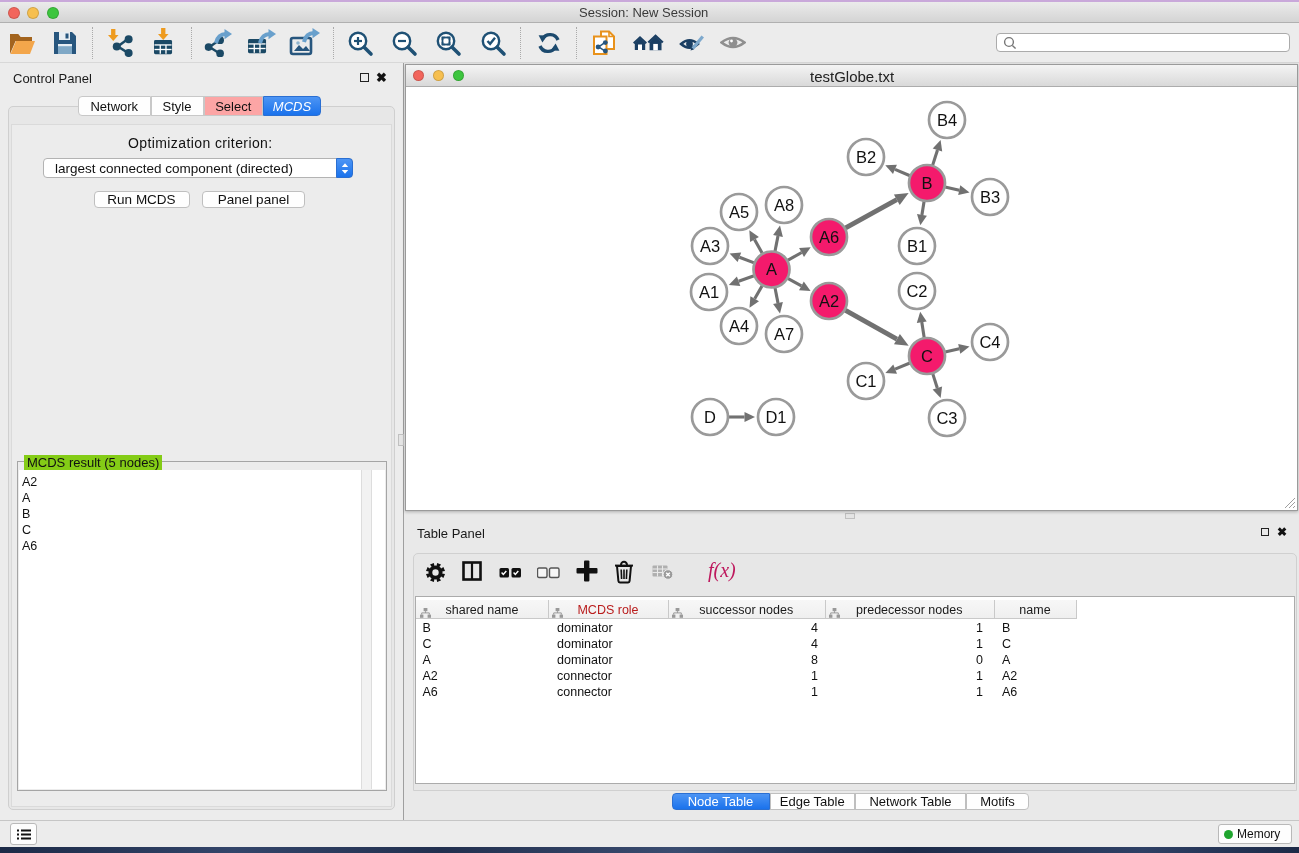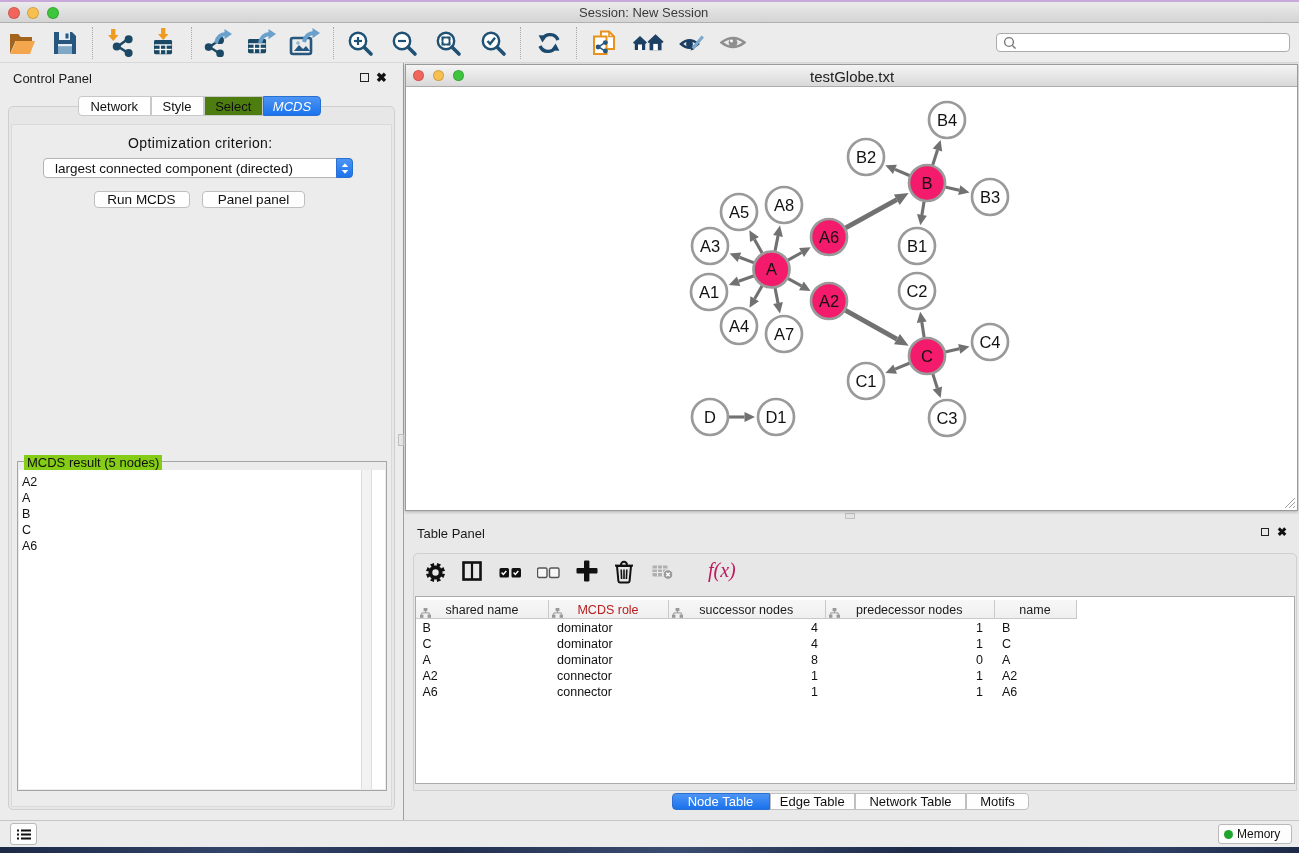--- a/index.html
+++ b/index.html
@@ -162,21 +162,21 @@
         <circle cx="6" cy="6" r="4.4" fill="none" stroke="#777" stroke-width="1.4"></circle>
         <line x1="9.4" y1="9.4" x2="12.6" y2="12.6" stroke="#777" stroke-width="1.4"></line>
       </svg></div>
     <div style="position:absolute;left:13px;top:71px;font-size:13px;color:#1A1A1A;white-space:nowrap;">Control Panel</div>
     <div style="position:absolute;left:360px;top:73px;width:9px;height:9px;border:1.6px solid #222;"></div>
     <div style="position:absolute;left:376px;top:70px;font-size:13px;color:#111;white-space:nowrap;font-weight:bold;">✖</div>
     <div style="position:absolute;left:8px;top:106px;width:387px;height:704px;background:#E7E7E7;border:1px solid #CFCFCF;border-radius:5px;"></div>
     <div style="position:absolute;left:11px;top:124px;width:381px;height:683px;background:#ECECEC;border:1px solid #DADADA;"></div>
     <div style="position:absolute;left:78px;top:96px;width:72.5px;height:20px;border-radius:4px 0 0 4px;background:#FEFEFE;border:1px solid #C8C8C8;color:#111;display:flex;align-items:center;justify-content:center;font-size:13px;">Network</div>
     <div style="position:absolute;left:150.5px;top:96px;width:53px;height:20px;background:#FEFEFE;border:1px solid #C8C8C8;color:#111;display:flex;align-items:center;justify-content:center;font-size:13px;">Style</div>
-    <div style="position:absolute;left:203.5px;top:96px;width:59.5px;height:20px;background:#4d7c0f;border:1px solid #C8C8C8;color:#111;display:flex;align-items:center;justify-content:center;font-size:13px;">Select</div>
+    <div style="position:absolute;left:203.5px;top:96px;width:59.5px;height:20px;background:#fca5a5;border:1px solid #C8C8C8;color:#111;display:flex;align-items:center;justify-content:center;font-size:13px;">Select</div>
     <div style="position:absolute;left:263px;top:96px;width:58px;height:20px;border-radius:0 4px 4px 0;background:linear-gradient(#4D95F4,#1A72EC);border:1px solid #2A6FD2;color:#fff;display:flex;align-items:center;justify-content:center;font-size:13px;font-style:italic;">MCDS</div>
     <div style="position:absolute;left:128px;top:135px;font-size:14px;color:#111;white-space:nowrap;letter-spacing:0.4px;">Optimization criterion:</div>
     <div style="position:absolute;left:43px;top:158px;width:310px;height:20px;background:#fff;border:1px solid #B3B3B3;border-radius:4px;"></div>
     <div style="position:absolute;left:55px;top:161px;font-size:13.5px;color:#111;white-space:nowrap;">largest connected component (directed)</div>
     <div style="position:absolute;left:336px;top:158px;width:17px;height:20px;background:linear-gradient(#4D95F4,#1A72EC);border:1px solid #2A6FD2;border-radius:0 4px 4px 0;"></div>
     <div style="position:absolute;left:336.5px;top:160px;"><svg width="16" height="17" viewBox="0 0 16 17">
         <path d="M8 3.2 L11.2 7 H4.8 Z" fill="#fff"></path>
         <path d="M8 13.8 L11.2 10 H4.8 Z" fill="#fff"></path>
       </svg></div>
     <div style="position:absolute;left:93.5px;top:191px;width:96px;height:17px;background:#FEFEFE;border:1px solid #BFBFBF;border-radius:4px;display:flex;align-items:center;justify-content:center;font-size:13.5px;color:#111;">Run MCDS</div>

